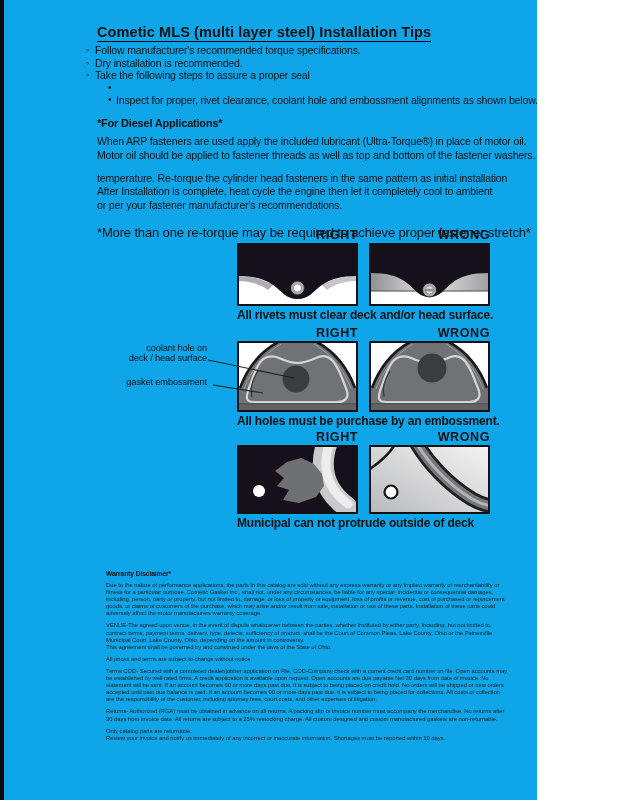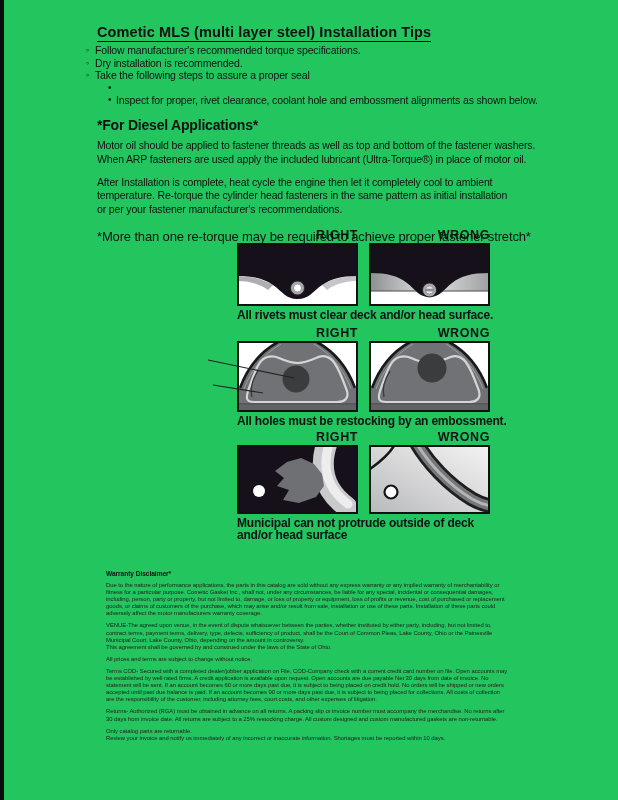--- a/index.html
+++ b/index.html
@@ -1,32 +1,32 @@
 <!DOCTYPE html>
 <html><head>
 <meta charset="utf-8">
 <style>
   html,body{margin:0;padding:0;background:#ffffff;}
   #page{
-    position:relative;width:618px;height:800px;background:#22c55e;overflow:hidden;
+    position:relative;width:537px;height:800px;background:#0ea5e9;overflow:hidden;
     font-family:"Liberation Sans","DejaVu Sans",sans-serif;color:#111111;
   }
   .edge-bar{position:absolute;left:0;top:0;width:4px;height:800px;background:#0b0b0d;}
   
   .title{
     position:absolute;left:97px;top:24px;font-size:14.5px;font-weight:bold;
     letter-spacing:0.1px;border-bottom:1.8px solid #000;padding-bottom:1px;white-space:nowrap;
   }
   .bullets{position:absolute;left:86px;top:44px;width:525px;font-size:10.5px;letter-spacing:-0.15px;}
   .b-row{display:flex;line-height:12.6px;white-space:nowrap;}
   .b-row .mark{width:9px;flex:0 0 9px;font-size:9px;line-height:12.6px;}
   .b-row.sub{padding-left:22px;}
   .b-row.sub .mark{width:8px;flex:0 0 8px;font-size:10px;}
   .diesel{position:absolute;left:97px;top:117px;width:515px;}
-  .sec-head{font-size:14px;font-weight:bold;letter-spacing:-0.2px;margin:0 0 6px 0;}
+  .sec-head{font-size:11px;font-weight:bold;letter-spacing:-0.2px;margin:0 0 6px 0;}
   .para{margin:0 0 9px 0;}
   .para .ln{font-size:10.5px;line-height:13.8px;letter-spacing:-0.15px;white-space:nowrap;}
   .note-ln{font-size:13px;letter-spacing:-0.15px;white-space:nowrap;margin-top:12px;}
   
   .pair{position:absolute;left:237px;width:253px;}
   .pair-labels{display:flex;width:253px;}
   .pair-labels div{width:121px;text-align:right;font-weight:bold;font-size:12.5px;letter-spacing:0.6px;line-height:14px;}
   .pair-labels div + div{margin-left:11px;}
   .pair-boxes{display:flex;margin-top:1px;}
   .pair-boxes svg{display:block;}
@@ -73,26 +73,26 @@
     </div>
     <div class="b-row sub">
       <span class="mark">•</span>
       <span>Inspect for proper, rivet clearance, coolant hole and embossment alignments as shown below.</span>
     </div>
   </div>
 
   <div class="diesel">
     <div class="sec-head">*For Diesel Applications*</div>
     <div class="para">
+      <div class="ln">When ARP fasteners are used apply the included lubricant (Ultra-Torque®) in place of motor oil.</div>
       <div class="ln">Motor oil should be applied to fastener threads as well as top and bottom of the fastener washers.</div>
-      <div class="ln">When ARP fasteners are used apply the included lubricant (Ultra-Torque®) in place of motor oil.</div>
     </div>
     <div class="para">
+      <div class="ln">temperature. Re-torque the cylinder head fasteners in the same pattern as initial installation</div>
       <div class="ln">After Installation is complete, heat cycle the engine then let it completely cool to ambient</div>
-      <div class="ln">temperature. Re-torque the cylinder head fasteners in the same pattern as initial installation</div>
       <div class="ln">or per your fastener manufacturer's recommendations.</div>
     </div>
     <div class="note-ln">*More than one re-torque may be required to achieve proper fastener stretch*</div>
   </div>
 
   <div class="pair" id="pair1">
     <div class="pair-labels">
       <div>RIGHT</div>
       <div>WRONG</div>
     </div>
@@ -157,23 +157,28 @@
         <path d="M44,3 C27,13 14,29 7,48" stroke="#9fa0a2" stroke-width="1" fill="none"></path>
         <path d="M77,3 C94,13 107,29 114,48" stroke="#9fa0a2" stroke-width="1" fill="none"></path>
         <line x1="1" y1="63" x2="120" y2="63" stroke="#3c3c3e" stroke-width="1.2"></line>
         <rect x="1" y="63.6" width="119" height="6.4" fill="#626366"></rect>
         <path d="M17,61 L100,61 C108,61 112,57 110,50 C107,42 103,30 98,23 C94,16 87,13 79,17 C71,20.5 66,22 60.5,22 C55,22 50,20.5 42,17 C34,13.5 26,16 22,23 C17,31 14,42 11,50 C9,57 9,61 17,61 Z" stroke="#d4d5d6" stroke-width="2.2" fill="none"></path>
         <path d="M15,56 C13,48 16,38 21,30" stroke="#3a3a3c" stroke-width="1.3" fill="none"></path>
         <circle cx="63" cy="27" r="14.5" fill="#3b3c3e"></circle>
         <rect x="1" y="1" width="119" height="69" fill="none" stroke="#111111" stroke-width="2"></rect>
       </svg>
     </div>
-    <div class="caption">All holes must be restocking by an embossment.</div>
-  </div>
-
+    <div class="caption">All holes must be purchase by an embossment.</div>
+  </div>
+
+  <div class="callouts">
+    <div>coolant hole on</div>
+    <div>deck / head surface</div>
+    <div class="gap">gasket embossment</div>
+  </div>
   <svg class="leaders" width="95" height="46" viewBox="0 0 95 46">
     <line x1="3" y1="8" x2="89" y2="26" stroke="#222222" stroke-width="1.1"></line>
     <line x1="8" y1="33" x2="58" y2="41" stroke="#222222" stroke-width="1.1"></line>
   </svg>
 
   <div class="pair" id="pair3">
     <div class="pair-labels">
       <div>RIGHT</div>
       <div>WRONG</div>
     </div>
@@ -198,21 +203,20 @@
         <path d="M44,-8 C58,18 80,40 103,54 C110,58 116,60 122,61" stroke="#1f1f21" stroke-width="15" fill="none"></path>
         <path d="M44,-8 C58,18 80,40 103,54 C110,58 116,60 122,61" stroke="#76777a" stroke-width="9.5" fill="none"></path>
         <path d="M44,-8 C58,18 80,40 103,54 C110,58 116,60 122,61" stroke="#b3b4b6" stroke-width="3" fill="none"></path>
         <path d="M1,24 C11,17 20,9 25,1" stroke="#161618" stroke-width="2.4" fill="none"></path>
         <circle cx="22" cy="47" r="6.5" fill="#fcfcfc" stroke="#161618" stroke-width="2.2"></circle>
         <rect x="1" y="1" width="119" height="67" fill="none" stroke="#111111" stroke-width="2"></rect>
       </svg>
     </div>
     <div class="caption">
       <div>Municipal can not protrude outside of deck</div>
-      <div>and/or head surface</div>
     </div>
   </div>
 
   <div class="warranty">
     <div class="w-head">Warranty Disclaimer*</div>
     <div class="w-para">
       <div class="wl">Due to the nature of performance applications, the parts in this catalog are sold without any express warranty or any implied warranty of merchantability or</div>
       <div class="wl">fitness for a particular purpose.  Cometic Gasket Inc., shall not, under any circumstances, be liable for any special, incidental or consequential damages,</div>
       <div class="wl">including, person, party or property, but not limited to, damage, or loss of property or equipment, loss of profits or revenue, cost of purchased or replacement</div>
       <div class="wl">goods, or claims of customers of the purchase, which may arise and/or result from sale, installation or use of these parts.  Installation of these parts could</div>

